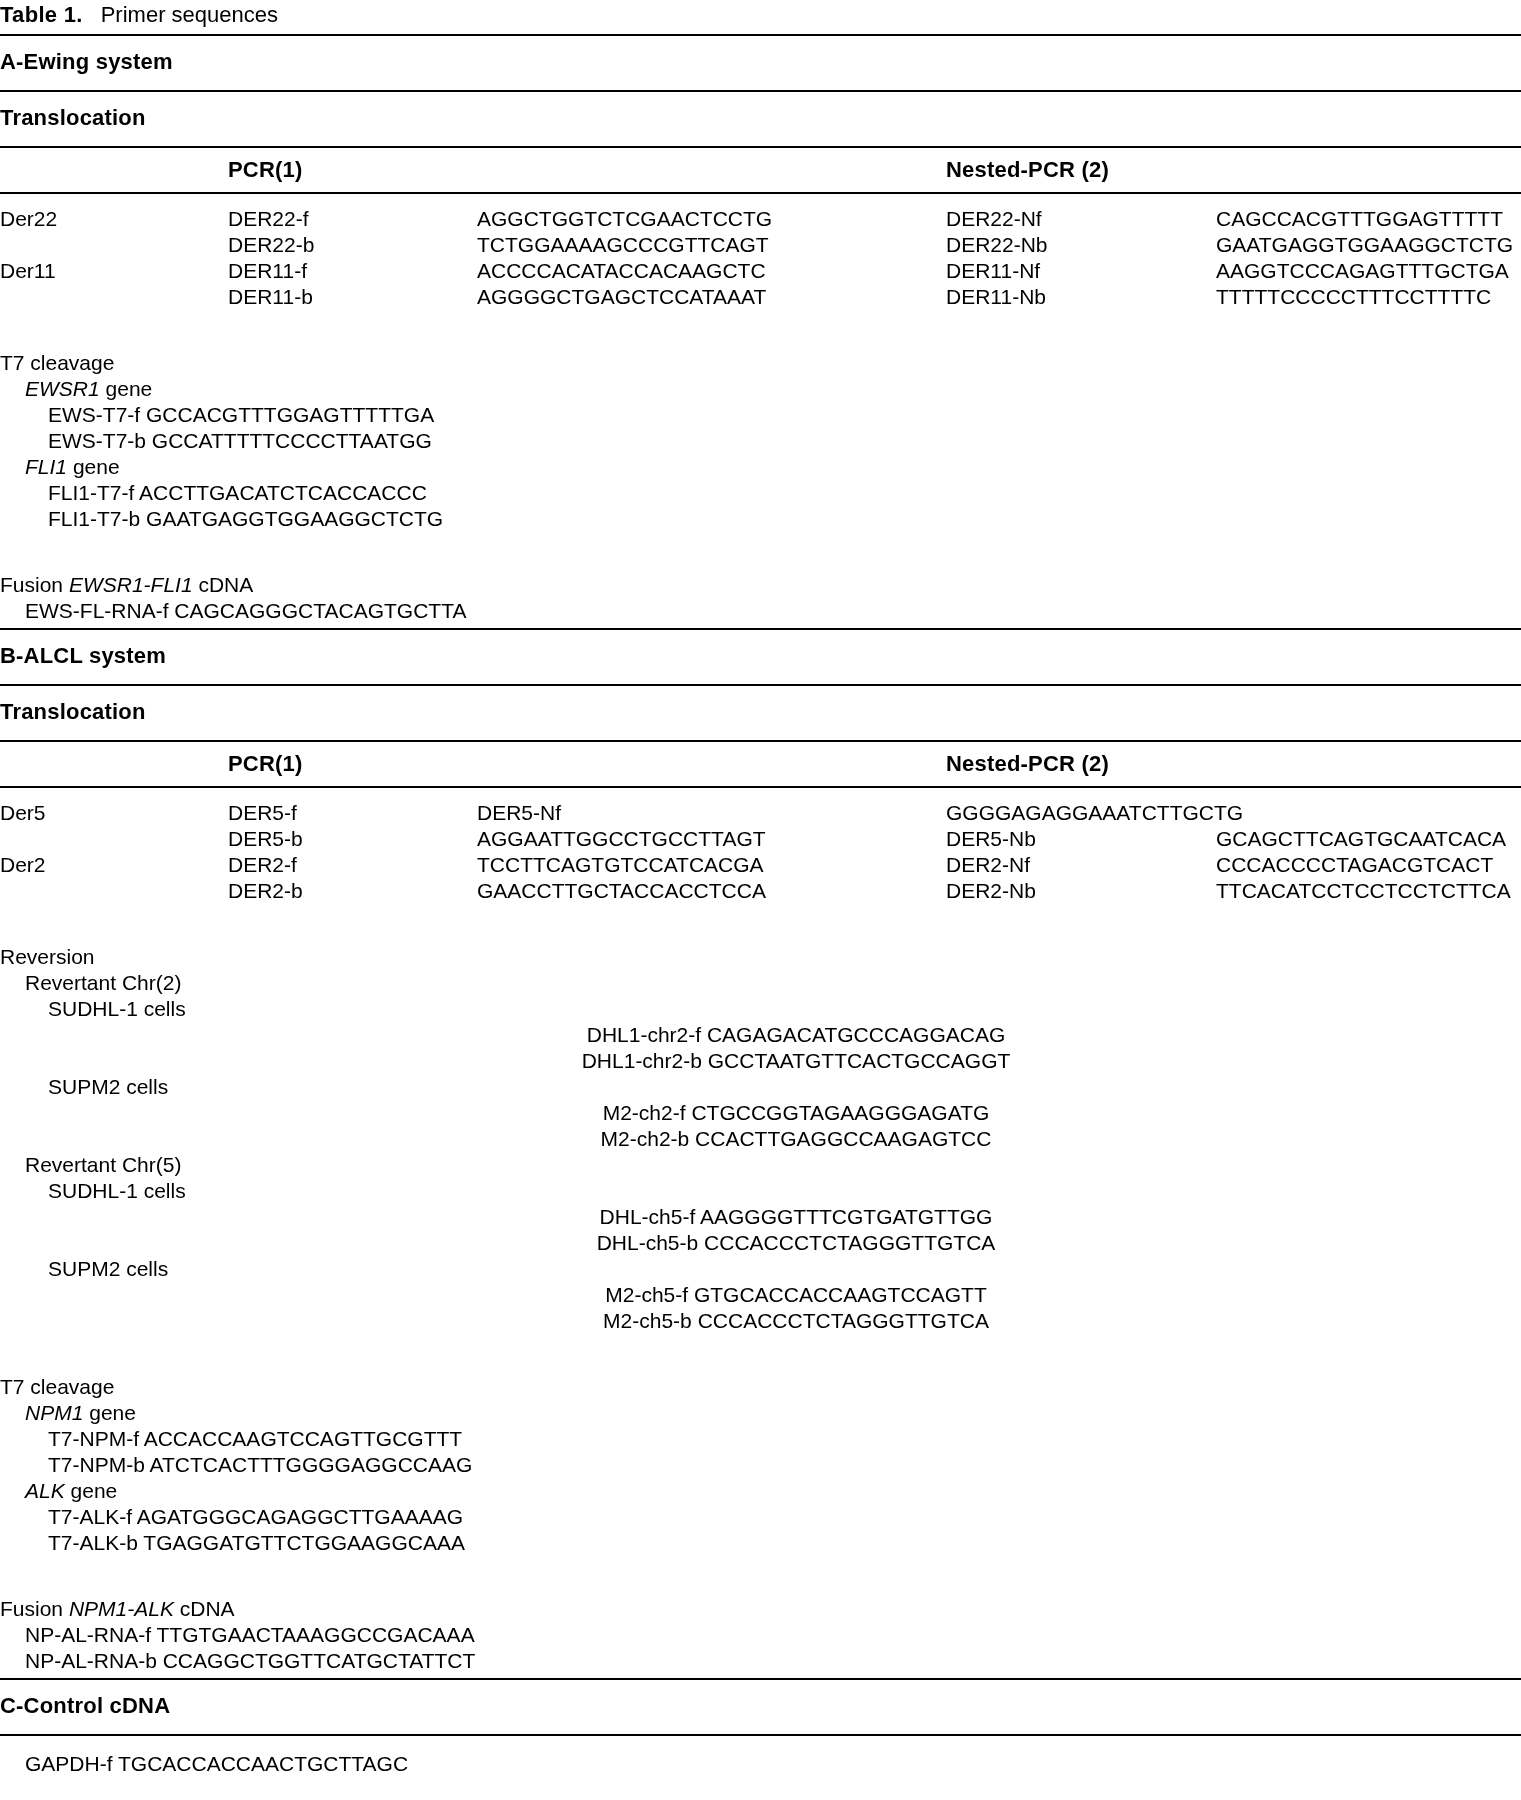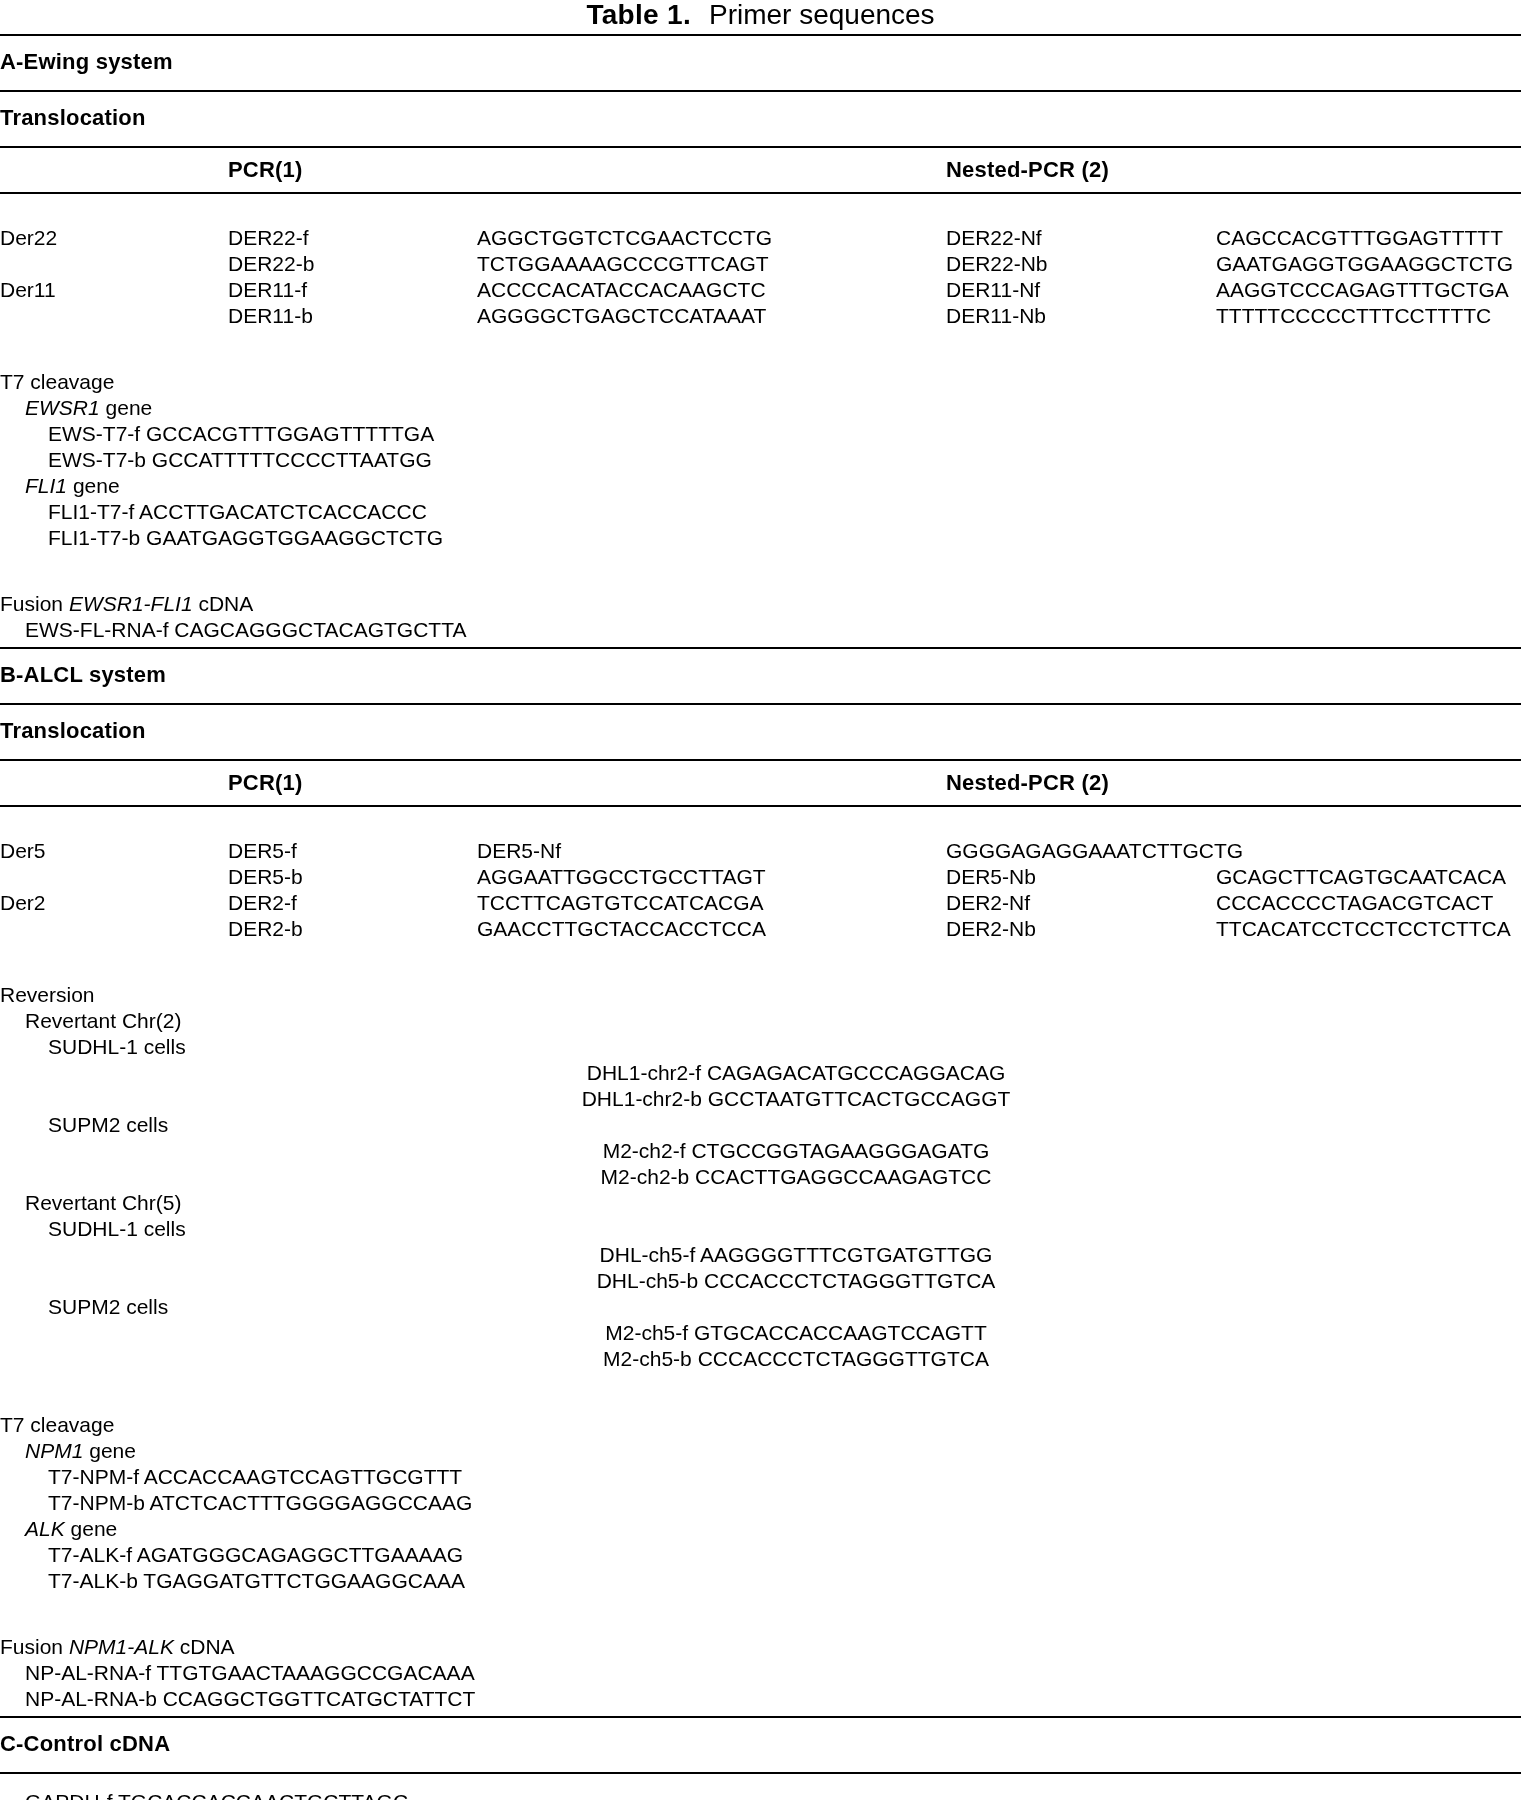--- a/index.html
+++ b/index.html
@@ -5,27 +5,27 @@
   html, body { margin: 0; padding: 0; background: #ffffff; }
   .page {
     width: 1521px; height: 1800px;
     background: #ffffff; color: #000000;
     font-family: "Liberation Sans", sans-serif;
     font-size: 21px; line-height: 26px;
     box-sizing: border-box; overflow: hidden;
     padding-top: 2px;
   }
   .rule { height: 2px; background: #000000; }
-  .title { padding: 0 0 6px 0; font-size: 28px; text-align: center; }
+  .title { padding: 0 0 6px 0; font-size: 22px; }
   .title .num { font-weight: bold; margin-right: 18px; letter-spacing: .3px; }
   .sec-head { font-weight: bold; font-size: 22px; padding: 13px 0 15px 0; letter-spacing: .2px; }
   .grid { display: grid; grid-template-columns: 228px 249px 469px 270px auto; }
   .colhead { padding: 9px 0; }
   .colhead .hd { font-weight: bold; font-size: 22px; letter-spacing: .2px; }
-  .rows { padding-top: 12px; margin-top: 19px; }
+  .rows { padding-top: 12px; }
   .block { margin-top: 40px; }
   .l1 { padding-left: 25px; }
   .l2 { padding-left: 48px; }
   .l3 { padding-left: 71px; text-align: center; }
   .i { font-style: italic; }
   .control-rows { padding: 15px 0 5px 25px; }
 </style>
 </head>
 <body>
 

